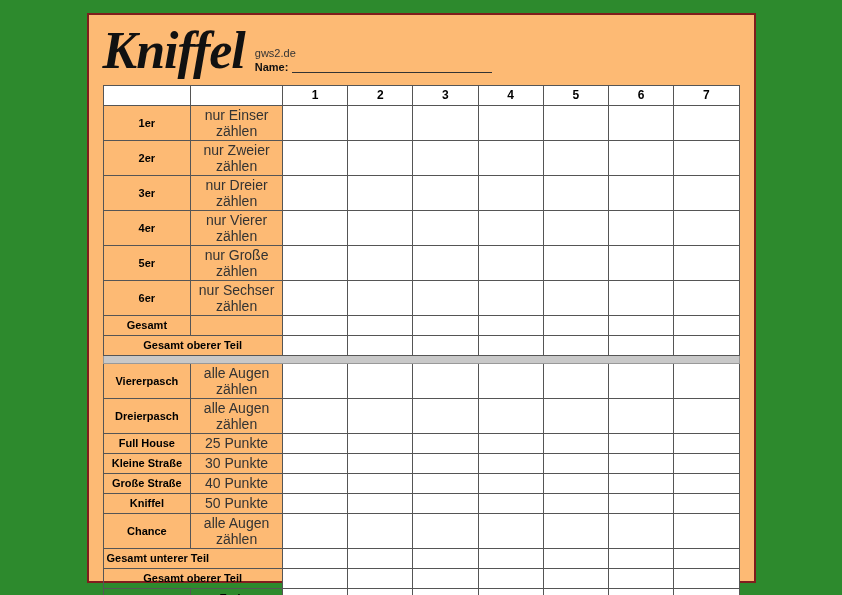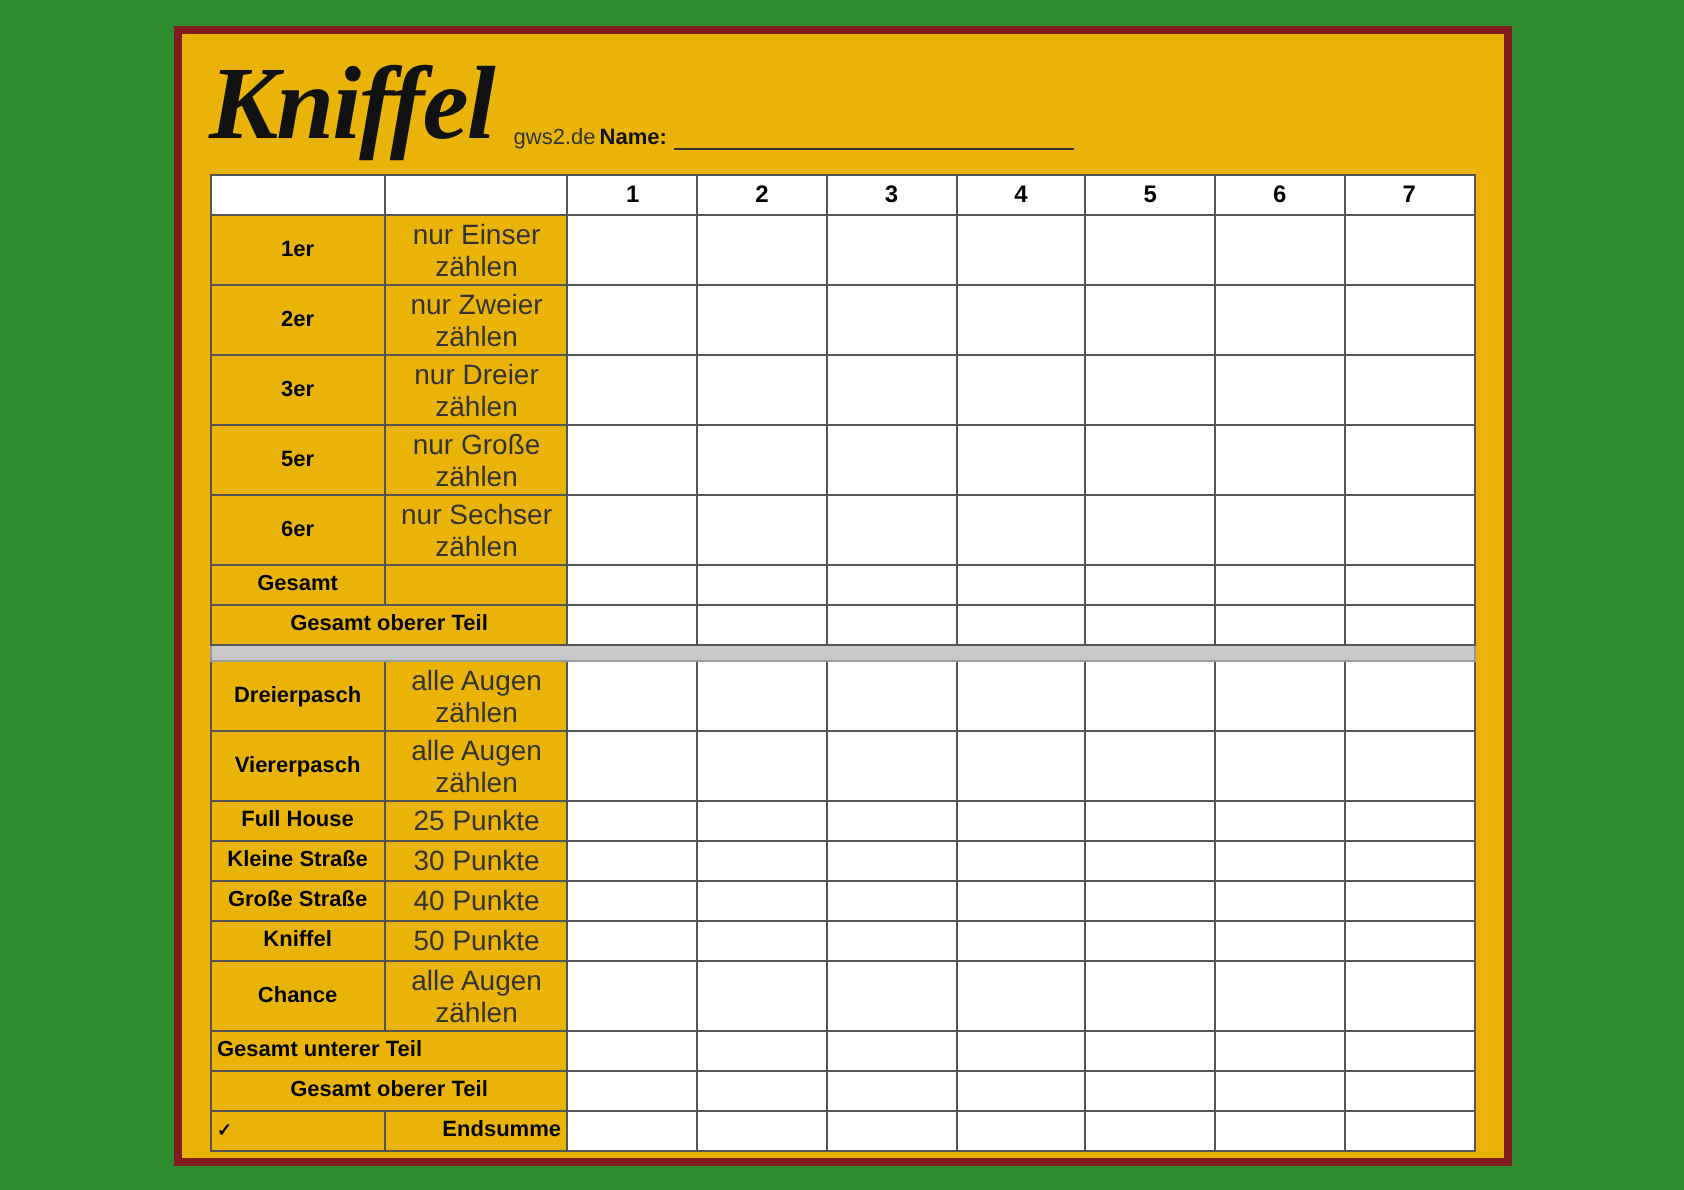--- a/index.html
+++ b/index.html
@@ -8,22 +8,22 @@
       height: 595px;
       background: #2d8a2d;
       display: flex;
       align-items: center;
       justify-content: center;
       font-family: Arial, sans-serif;
     }
     .page {
       width: 669px;
       height: 570px;
-      background: #eab308;
-      border: 4px solid #7f1d1d;
+      background: #fdba74;
+      border: 2px solid #7f1d1d;
       padding: 10px 14px 8px 14px;
       display: flex;
       flex-direction: column;
     }
     .header {
       display: flex;
       align-items: flex-end;
       margin-bottom: 8px;
       gap: 10px;
     }
@@ -31,21 +31,21 @@
       font-family: 'Times New Roman', serif;
       font-size: 52px;
       font-weight: 900;
       font-style: italic;
       line-height: 1;
       color: #111;
       letter-spacing: -1px;
     }
     .header-right {
       display: flex;
-      flex-direction: row;
+      flex-direction: column;
       margin-bottom: 4px;
       gap: 2px;
     }
     .gws-label {
       font-size: 11px;
       color: #333;
     }
     .name-row {
       display: flex;
       align-items: flex-start;
@@ -166,20 +166,31 @@
         <td class="row-desc">nur Dreier zählen</td>
         <td class="data-cell"></td>
         <td class="data-cell"></td>
         <td class="data-cell"></td>
         <td class="data-cell"></td>
         <td class="data-cell"></td>
         <td class="data-cell"></td>
         <td class="data-cell"></td>
       </tr>
       <tr>
+        <td class="row-label">4er</td>
+        <td class="row-desc">nur Vierer zählen</td>
+        <td class="data-cell"></td>
+        <td class="data-cell"></td>
+        <td class="data-cell"></td>
+        <td class="data-cell"></td>
+        <td class="data-cell"></td>
+        <td class="data-cell"></td>
+        <td class="data-cell"></td>
+      </tr>
+      <tr>
         <td class="row-label">5er</td>
         <td class="row-desc">nur Große zählen</td>
         <td class="data-cell"></td>
         <td class="data-cell"></td>
         <td class="data-cell"></td>
         <td class="data-cell"></td>
         <td class="data-cell"></td>
         <td class="data-cell"></td>
         <td class="data-cell"></td>
       </tr>
@@ -214,32 +225,32 @@
         <td class="data-cell"></td>
         <td class="data-cell"></td>
         <td class="data-cell"></td>
       </tr>
 
       <tr class="section-gap">
         <td colspan="9"></td>
       </tr>
 
       <tr>
+        <td class="row-label">Viererpasch</td>
+        <td class="row-desc">alle Augen zählen</td>
+        <td class="data-cell"></td>
+        <td class="data-cell"></td>
+        <td class="data-cell"></td>
+        <td class="data-cell"></td>
+        <td class="data-cell"></td>
+        <td class="data-cell"></td>
+        <td class="data-cell"></td>
+      </tr>
+      <tr>
         <td class="row-label">Dreierpasch</td>
-        <td class="row-desc">alle Augen zählen</td>
-        <td class="data-cell"></td>
-        <td class="data-cell"></td>
-        <td class="data-cell"></td>
-        <td class="data-cell"></td>
-        <td class="data-cell"></td>
-        <td class="data-cell"></td>
-        <td class="data-cell"></td>
-      </tr>
-      <tr>
-        <td class="row-label">Viererpasch</td>
         <td class="row-desc">alle Augen zählen</td>
         <td class="data-cell"></td>
         <td class="data-cell"></td>
         <td class="data-cell"></td>
         <td class="data-cell"></td>
         <td class="data-cell"></td>
         <td class="data-cell"></td>
         <td class="data-cell"></td>
       </tr>
       <tr>

